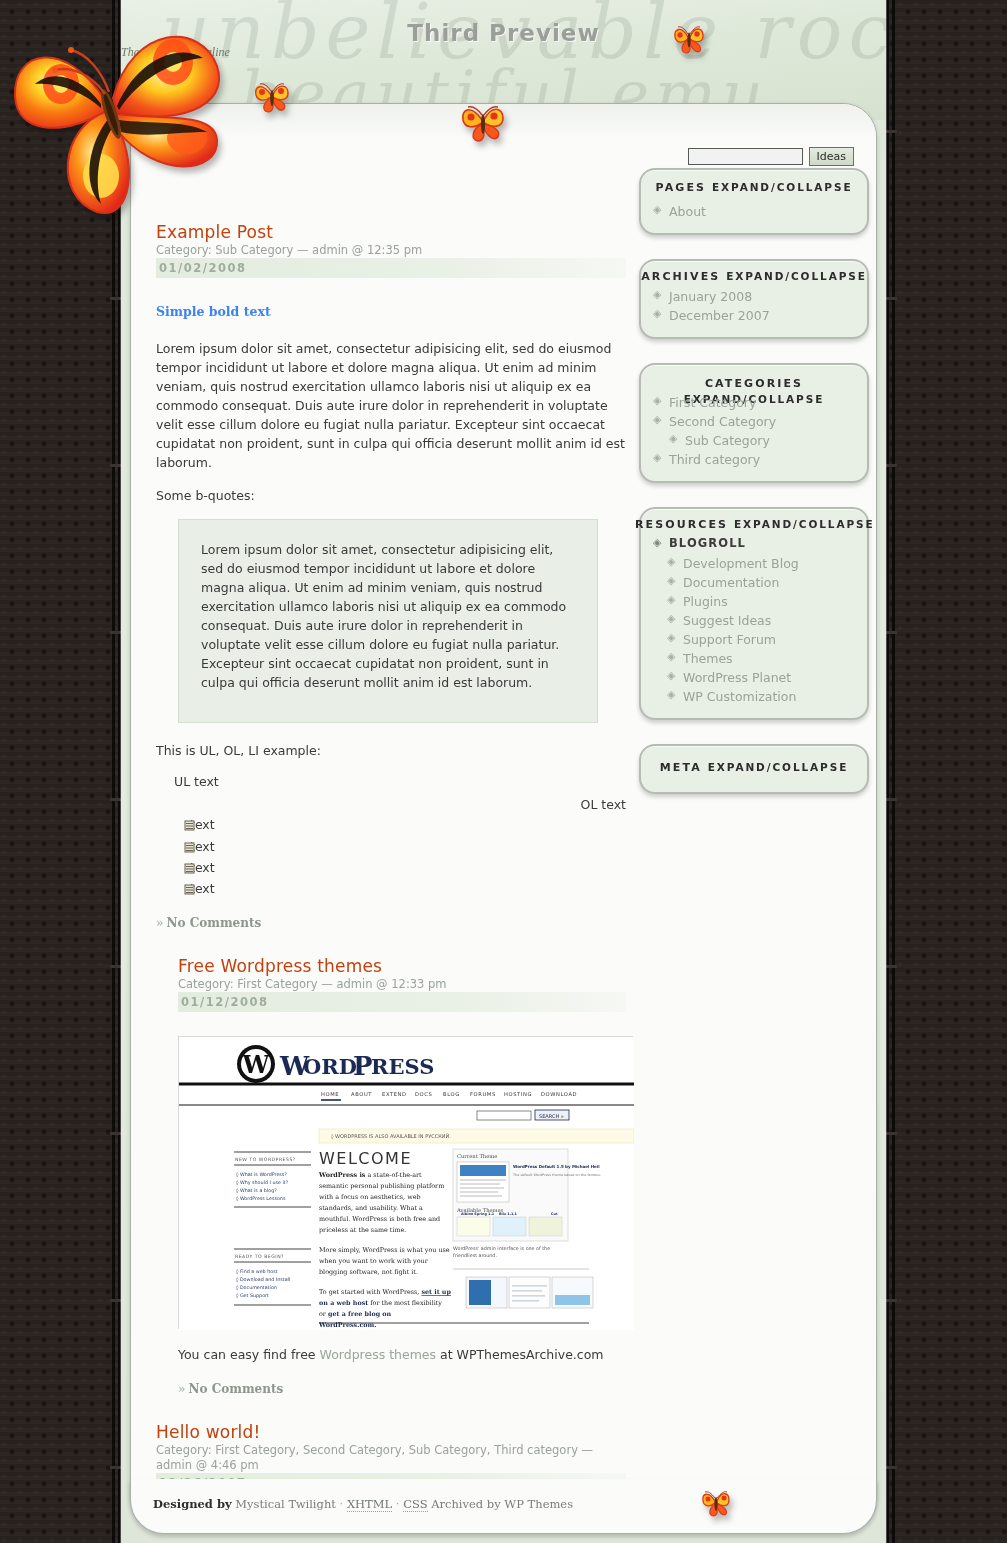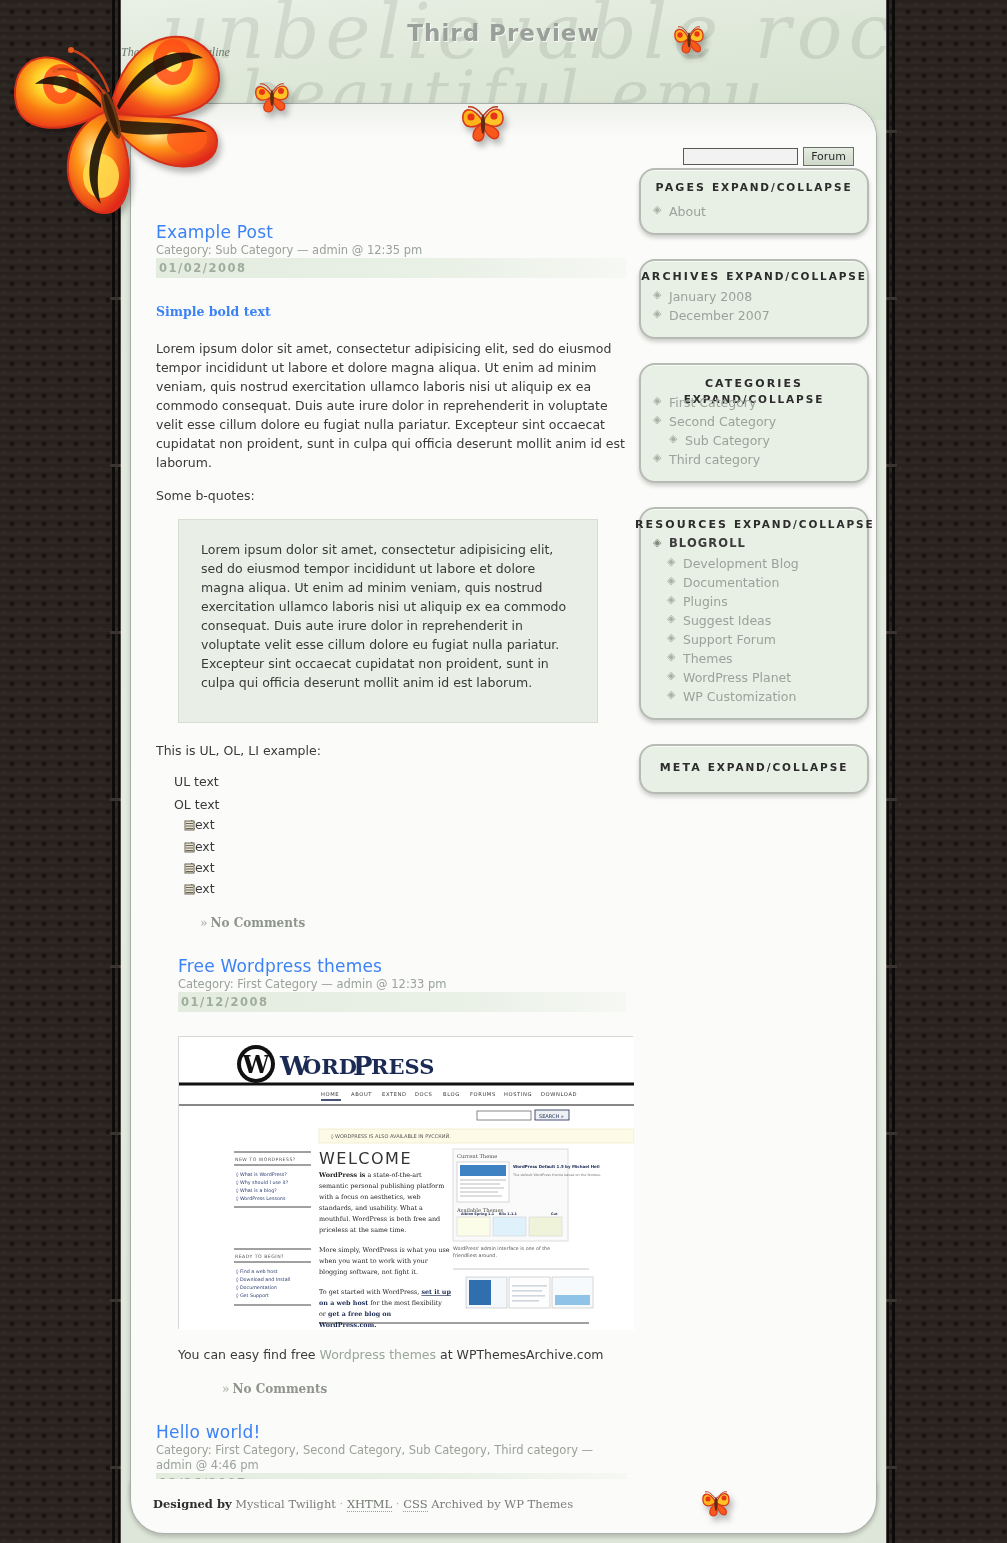--- a/index.html
+++ b/index.html
@@ -152,21 +152,21 @@
     width: 230px;
   }
 
   
   .post { margin-bottom: 26px; }
   .post h2 {
     margin: 0 0 1px 0;
     font-family: "DejaVu Sans", sans-serif;
     font-weight: normal;
     font-size: 17px;
-    color: #3b82f6;
+    color: #c2410c;
     letter-spacing: 0.2px;
   }
   .post .meta {
     font-size: 11.5px;
     color: #9aa29a;
     line-height: 1.25;
     margin-bottom: 1px;
   }
   .post .datebar {
     background: linear-gradient(90deg,#e4ece0 0%, #e9f0e5 60%, #f6f8f4 100%);
@@ -198,41 +198,40 @@
     border: 1px solid #d6ded2;
     font-size: 12.5px;
     line-height: 1.55;
     color: #3a3a3a;
   }
   blockquote p { margin: 0; }
 
   ul.demo-list { margin: 0 0 0 18px; padding: 0; list-style: none; }
   ul.demo-list > li { font-size: 12.5px; color: #3a3a3a; margin: 8px 0 0 0; }
   ol.demo-list { margin: 8px 0 0 18px; padding: 0; list-style: none; }
-  ol.demo-list > li { font-size: 12.5px; color: #3a3a3a; margin: 8px 0 0 0; }
+  ol.demo-list > li { font-size: 12.5px; color: #3a3a3a; margin: 8px 0 0 0; text-align: right; }
   ul.inner-list { margin: 4px 0 0 28px; padding: 0; list-style: none; }
   ul.inner-list li {
     font-size: 12.5px; color: #3a3a3a;
     margin: 3px 0; line-height: 1.45;
     position: relative; padding-left: 6px;
   }
   .li-bullet {
     position: absolute; left: 0; top: 2px;
     width: 11px; height: 11px;
   }
 
   .comments-link {
     display: block;
     margin-top: 18px;
     font-family: "DejaVu Serif", serif;
     font-weight: bold;
     font-size: 12px;
     color: #8d958c;
     text-decoration: none;
-    margin-left: 44px;
   }
   .comments-link .chev { color: #b3bdb1; margin-right: 3px; }
 
   .wp-shot {
     display: block;
     width: 455px; height: 293px;
     border: 1px solid #d8d8d8;
     background: #fff;
     margin: 0 0 16px 0;
   }
@@ -367,21 +366,21 @@
       <span class="l2">beautiful emu</span>
     </div>
     <div id="blogtitle">Third Preview</div>
     <div id="tagline">Theme preview tagline</div>
   </div>
 
   <div id="frame">
 
     <form id="searchbox">
       <input id="s-input" type="text" placeholder="" style="">
-      <button id="s-btn" type="submit">Forum</button>
+      <button id="s-btn" type="submit">Ideas</button>
     </form>
 
     <div id="content">
 
       <div class="post">
         <h2>Example Post</h2>
         <div class="meta">Category: Sub Category — admin @ 12:35 pm</div>
         <div class="datebar">01/02/2008</div>
 
         <p class="bold-para">Simple bold text</p>

